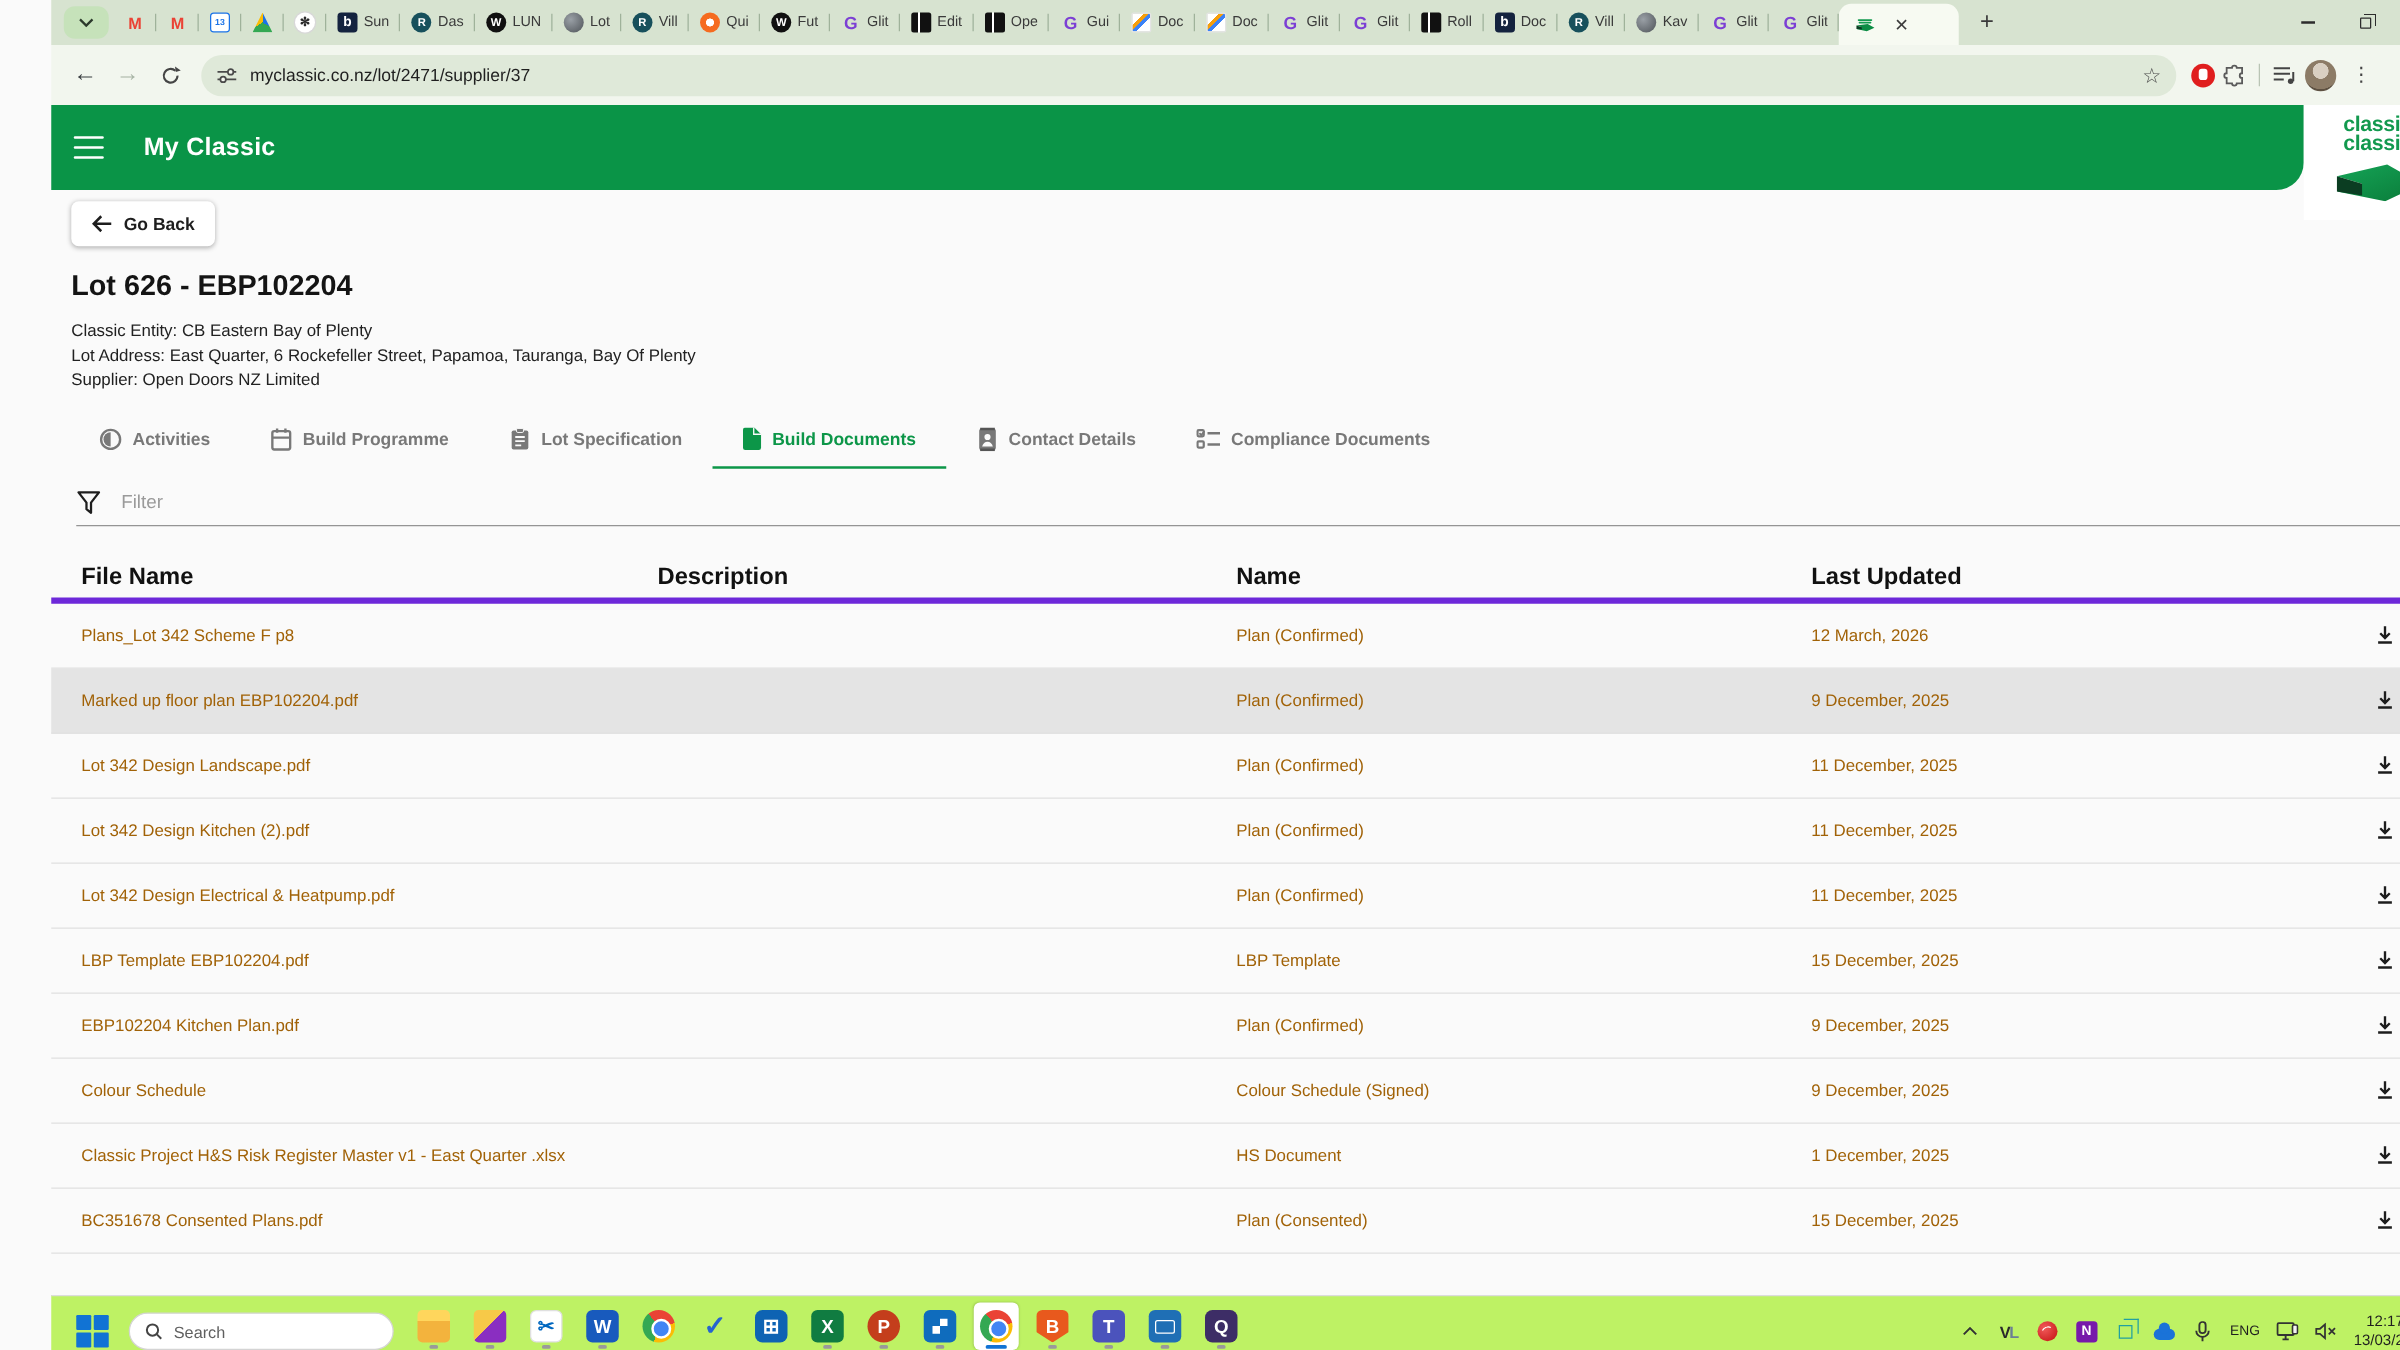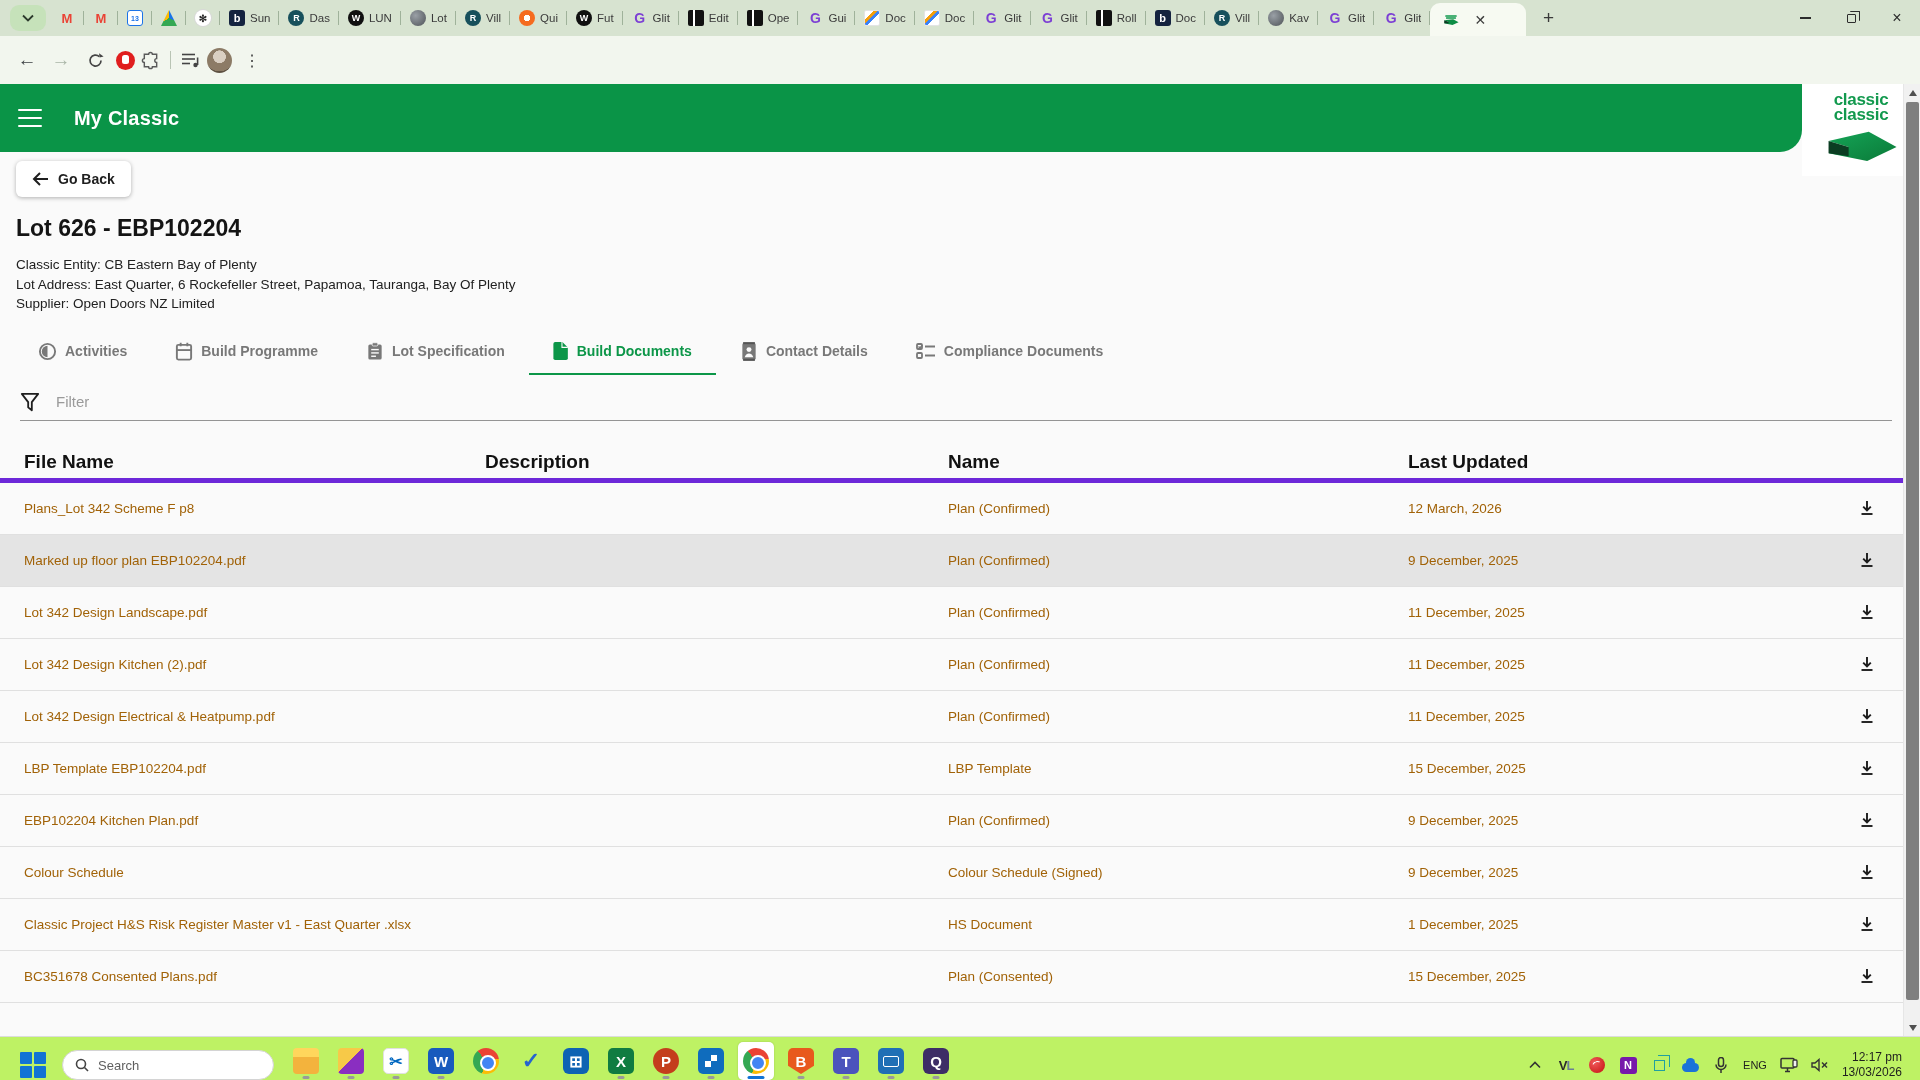--- a/index.html
+++ b/index.html
@@ -1,18 +1,18 @@
 <!DOCTYPE html>
 <html><head>
 <meta charset="utf-8">
 <style>
   * { margin:0; padding:0; box-sizing:border-box; }
   html,body { width:1920px; height:1080px; overflow:hidden; background:#fafafa;
     font-family:"Liberation Sans", sans-serif; }
-  .screen { position:relative; width:1584px; height:1080px; }
+  .screen { position:relative; width:1584px; height:1080px;margin-left:41px; }
 
   
   .tabstrip { position:absolute; top:0; left:0; width:1920px; height:36px;
     background:#d7e3d0; display:flex; align-items:center; }
   .tab-search { width:36px; height:26px; margin:0 4px 0 10px; border-radius:9px;
     background:#c6e2ba; display:flex; align-items:center; justify-content:center; cursor:pointer; }
   .btabs { display:flex; align-items:center; height:36px; }
   .btab { position:relative; display:flex; align-items:center; gap:5px; height:36px;
     padding:0 9px; cursor:pointer; }
   .btab::after { content:""; position:absolute; right:0; top:11px; height:14px; width:1px; background:#9fb29a; }
@@ -366,20 +366,30 @@
       </div>
     <div class="nav-btn">
         <span class="nav-fwd">→</span>
       </div>
     <div class="nav-btn">
       <svg width="17" height="17" viewBox="0 0 17 17">
         <path d="M14 8.5a5.5 5.5 0 1 1-1.7-3.9" stroke="#454545" stroke-width="1.7" fill="none"></path>
         <polygon points="12,1.2 12.6,5.5 16.6,4.4" fill="#454545"></polygon>
       </svg>
     </div>
+    <div class="omnibox">
+      <svg width="17" height="13" viewBox="0 0 17 13">
+        <line x1="1" y1="3.5" x2="16" y2="3.5" stroke="#4a4a4a" stroke-width="1.5"></line>
+        <line x1="1" y1="9.5" x2="16" y2="9.5" stroke="#4a4a4a" stroke-width="1.5"></line>
+        <circle cx="11.5" cy="3.5" r="2.2" fill="#f2f6ee" stroke="#4a4a4a" stroke-width="1.4"></circle>
+        <circle cx="5.5" cy="9.5" r="2.2" fill="#f2f6ee" stroke="#4a4a4a" stroke-width="1.4"></circle>
+      </svg>
+      <span class="url-text">myclassic.co.nz/lot/2471/supplier/37</span>
+      <span style="font-size:17px;color:#4a4a4a;">☆</span>
+    </div>
     <div class="tool-right">
       <div class="adblock"></div>
       <svg width="19" height="19" viewBox="0 0 20 20">
         <path d="M8 3.5a2 2 0 0 1 4 0h4.5V8a2 2 0 0 0 0 4v4.5H12a2 2 0 0 1-4 0H3.5V12a2 2 0 0 1 0-4V3.5z" fill="none" stroke="#5a5a5a" stroke-width="1.5"></path>
       </svg>
       <div class="tool-divider"></div>
       <svg width="20" height="16" viewBox="0 0 20 16">
         <line x1="1" y1="2.5" x2="14" y2="2.5" stroke="#444" stroke-width="1.6"></line>
         <line x1="1" y1="7" x2="14" y2="7" stroke="#444" stroke-width="1.6"></line>
         <line x1="1" y1="11.5" x2="9" y2="11.5" stroke="#444" stroke-width="1.6"></line>

